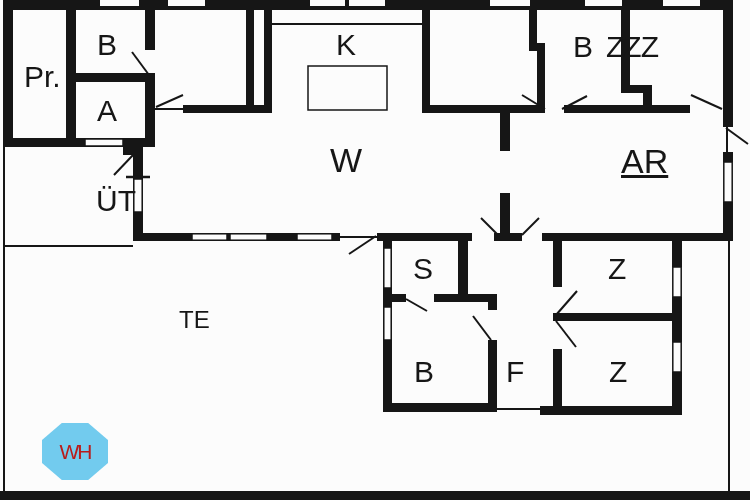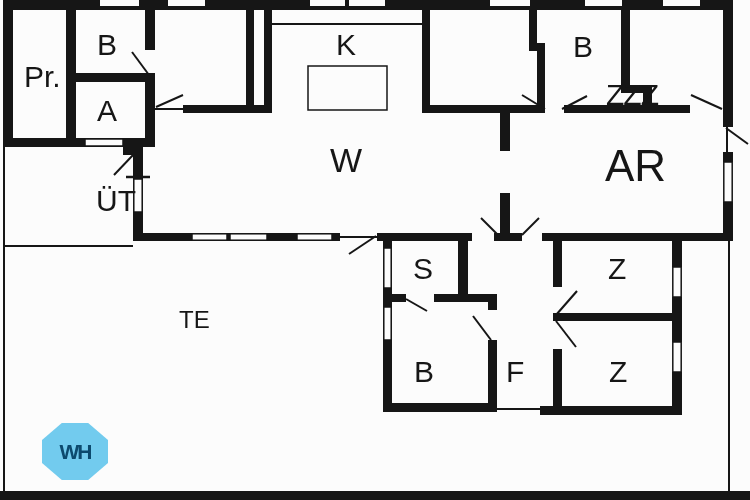--- a/index.html
+++ b/index.html
@@ -10,37 +10,37 @@
   #plan-svg{position:absolute;left:0;top:0;}
   .room-label{
     position:absolute;color:#161616;font-size:30px;line-height:1;
     white-space:nowrap;user-select:none;
   }
   .lbl-pr  {left:24px;  top:62px;}
   .lbl-btl {left:97px;  top:30px;}
   .lbl-a   {left:97px;  top:96px;}
   .lbl-k   {left:336px; top:30px;}
   .lbl-btr {left:573px; top:32px;}
-  .lbl-zzz {left:606px; top:32px; letter-spacing:-1px;margin-top:48px;}
+  .lbl-zzz {left:606px; top:32px; letter-spacing:-1px;}
   .lbl-w   {left:330px; top:143px; font-size:34px;}
   .lbl-uet {left:96px;  top:186px;}
-  .lbl-ar  {left:605px; top:144px; font-size:44px;}
+  .lbl-ar  {left:621px; top:144px; font-size:34px;text-decoration:underline;}
   .lbl-te  {left:179px; top:308px; font-size:24px;}
   .lbl-s   {left:413px; top:254px;}
   .lbl-zu  {left:608px; top:254px;}
   .lbl-bb  {left:414px; top:357px;}
   .lbl-f   {left:506px; top:357px;}
   .lbl-zl  {left:609px; top:357px;}
   #wh-badge{
     position:absolute;left:42px;top:423px;width:66px;height:57px;
     background:#72cbee;display:flex;align-items:center;justify-content:center;
     clip-path:polygon(30% 0%,70% 0%,100% 30%,100% 70%,70% 100%,30% 100%,0% 70%,0% 30%);
   }
   #wh-badge span{
-    color:#0c4a6e;font-size:21px;font-weight:bold;letter-spacing:-2px;
+    color:#b91c1c;font-size:21px;font-weight:normal;letter-spacing:-2px;
   }
 </style>
 </head>
 <body>
 
 <div id="stage">
 
   <svg id="plan-svg" width="750" height="500" viewBox="0 0 750 500">
 
     <g fill="#161616">

